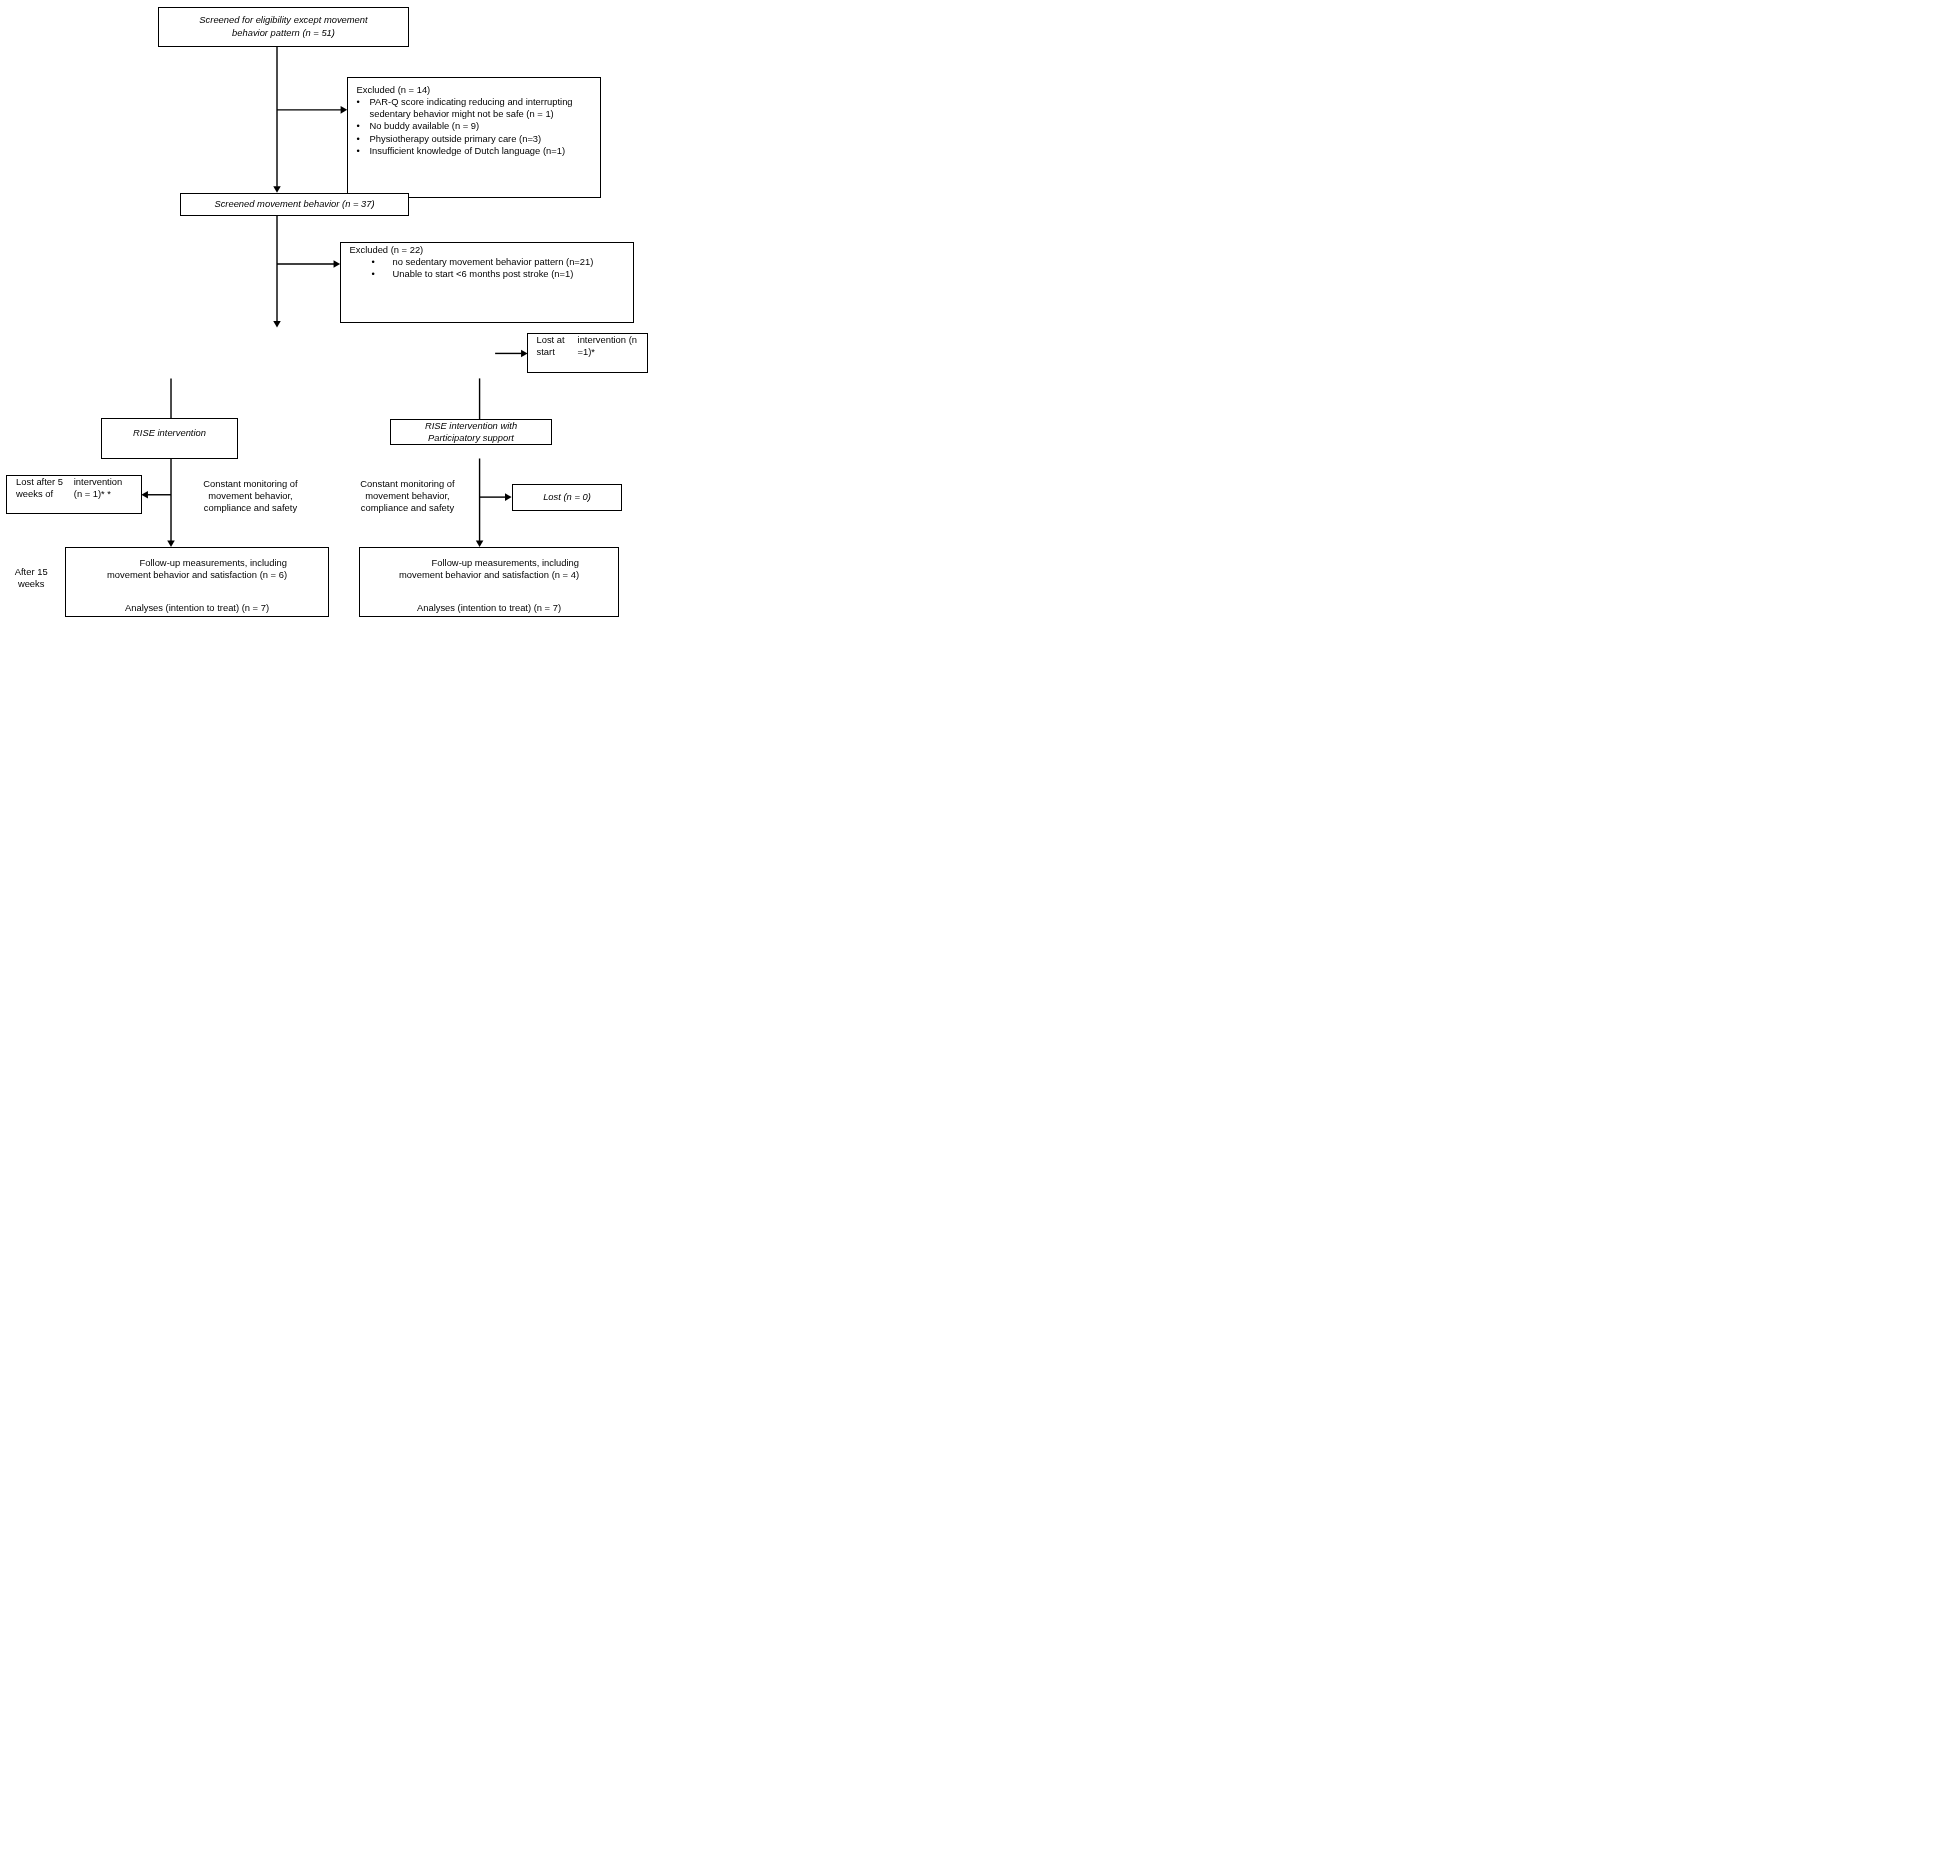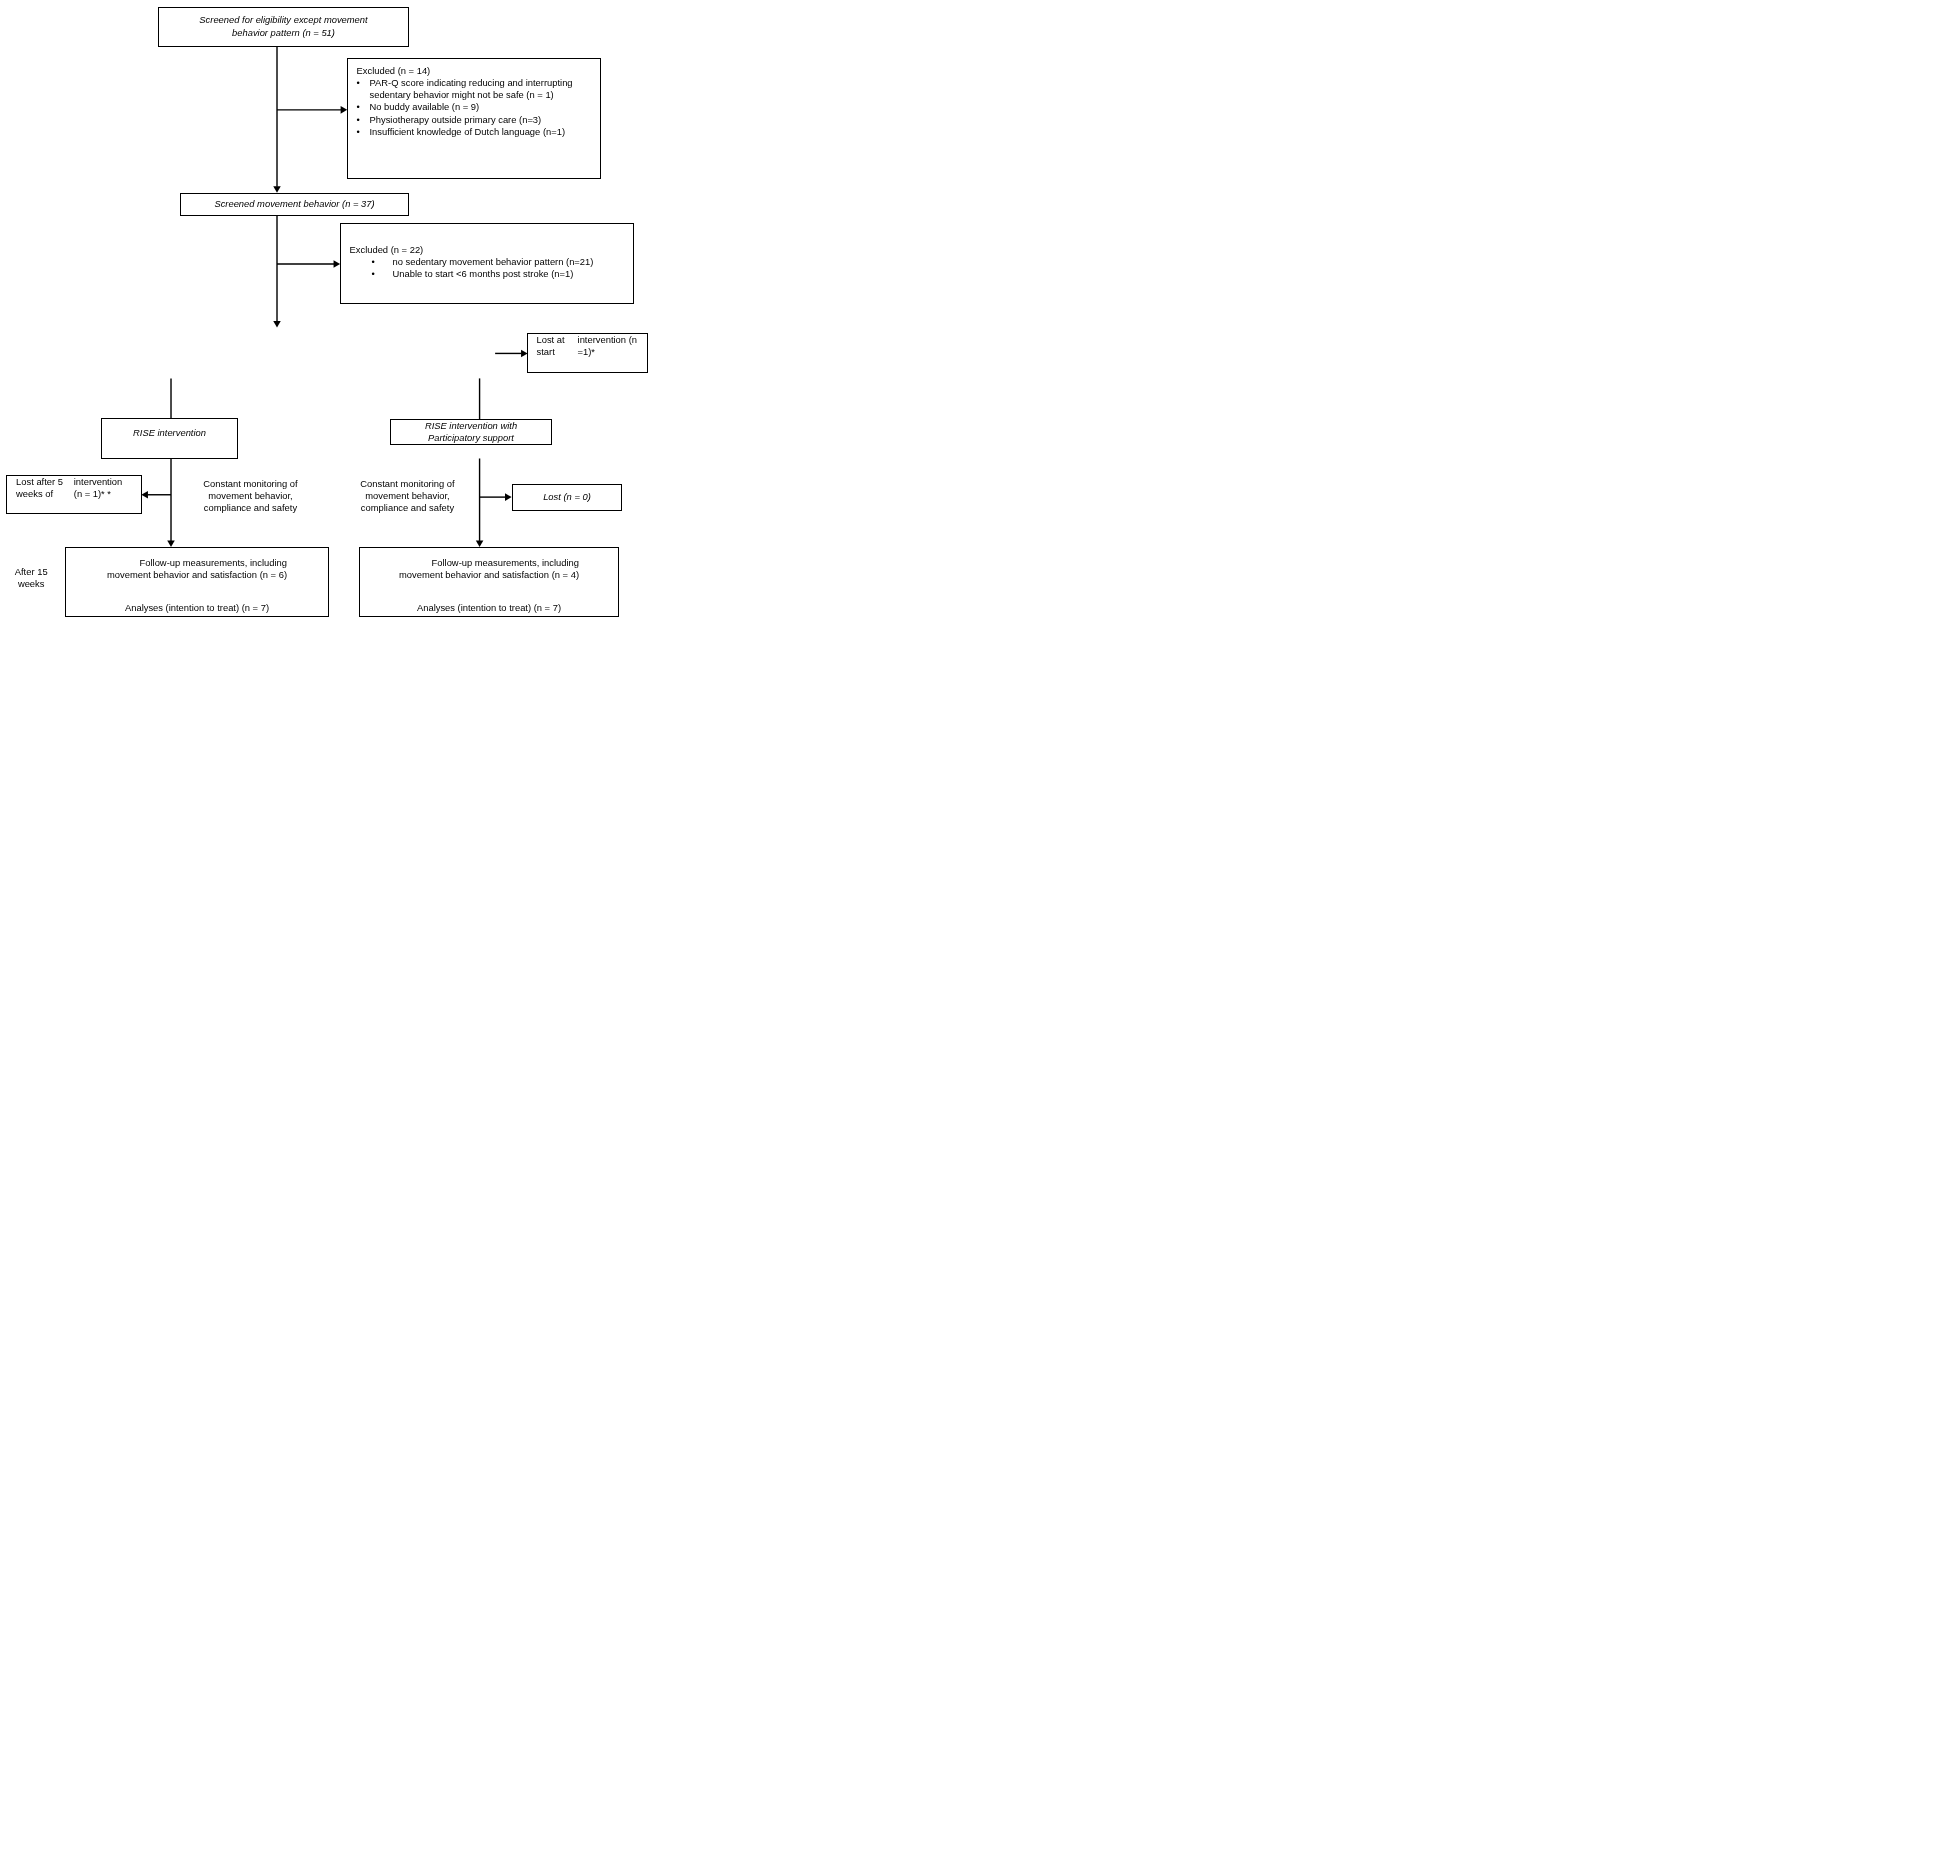--- a/index.html
+++ b/index.html
@@ -38,21 +38,21 @@
     align-items: center;
     text-align: center;
     font-style: italic;
   }
   .leftalign {
     display: flex;
     flex-direction: row;
     justify-content: center;
     text-align: left;
   }
-  .listbox { padding: 5.7px 6.6px 3.8px 8.5px; }
+  .listbox { padding: 5.7px 6.6px 3.8px 8.5px; margin-top: 19px; }
   .listbox .title { margin-bottom: 0; }
   .li { display: flex; }
   .li .mk { flex: 0 0 13px; text-align: left; }
   .li .tx { flex: 1 1 auto; }
   .deep .li { margin-left: 22px; }
   .deep .li .mk { flex: 0 0 21px; }
   .lbl {
     position: absolute;
     text-align: center;
     background: transparent;
@@ -129,21 +129,21 @@
     <div class="li">
       <span class="mk">•</span>
       <span class="tx">Insufficient knowledge of Dutch language (n=1)</span>
     </div>
   </div>
 
   <div class="box center" style="left:180px; top:193px; width:229px; height:22.6px;">
     <div>Screened movement behavior (n = 37)</div>
   </div>
 
-  <div class="box listbox deep" style="left:340px; top:223px; width:294px; height:81px; padding-top:20px;">
+  <div class="box listbox deep" style="left:340px; top:223px; width:294px; height:81px; padding-top:1px;">
     <div class="title">Excluded (n = 22)</div>
     <div class="li">
       <span class="mk">•</span>
       <span class="tx">no sedentary movement behavior pattern (n=21)</span>
     </div>
     <div class="li">
       <span class="mk">•</span>
       <span class="tx">Unable to start &lt;6 months post stroke (n=1)</span>
     </div>
   </div>

